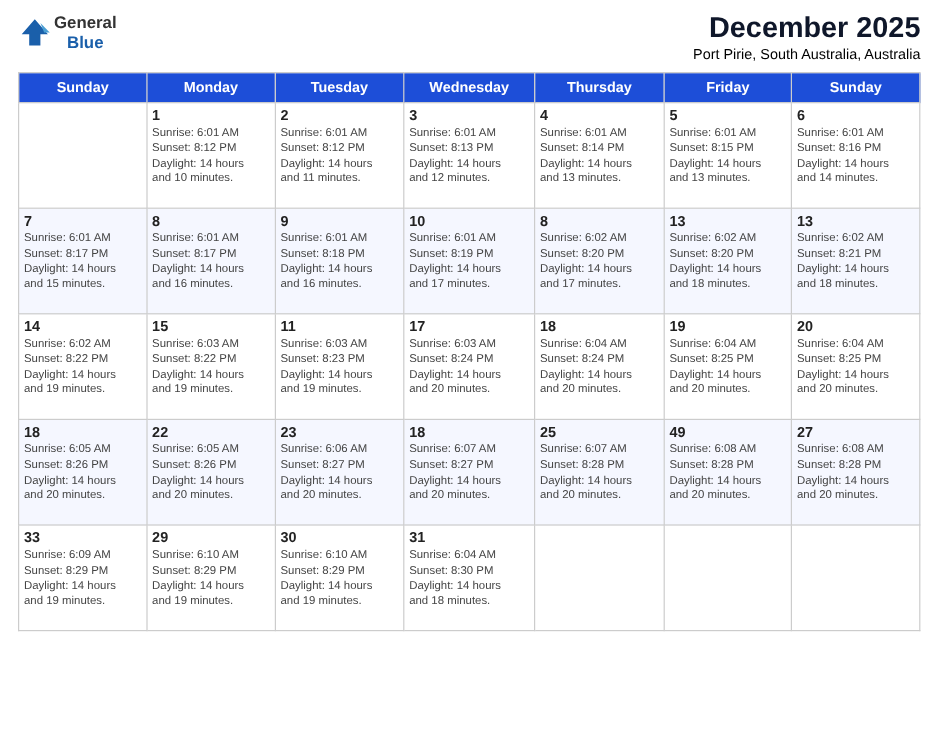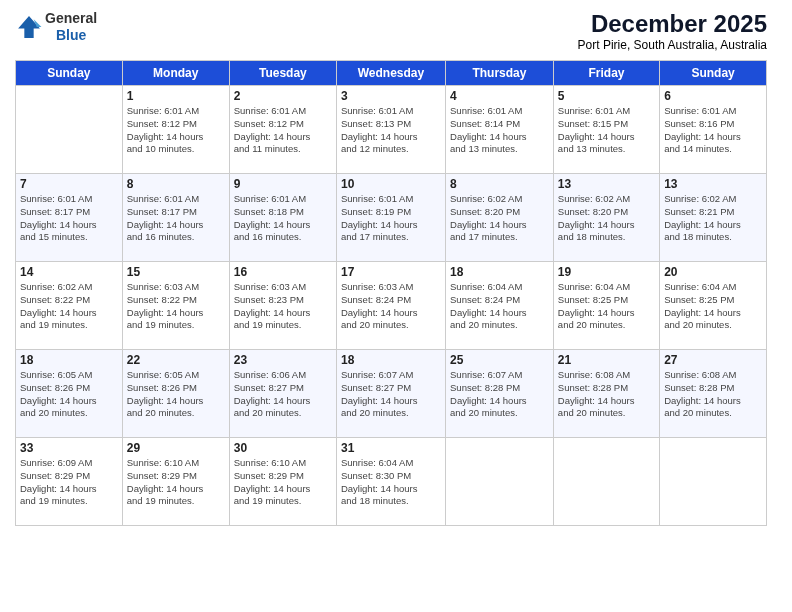--- a/index.html
+++ b/index.html
@@ -226,21 +226,21 @@
 and 19 minutes.</div>
           </td>
           <td>
             <span class="day-num">15</span>
             <div class="day-info" style="white-space: pre-line;">Sunrise: 6:03 AM
 Sunset: 8:22 PM
 Daylight: 14 hours
 and 19 minutes.</div>
           </td>
           <td>
-            <span class="day-num">16</span>
+            <span class="day-num">11</span>
             <div class="day-info" style="white-space: pre-line;">Sunrise: 6:03 AM
 Sunset: 8:23 PM
 Daylight: 14 hours
 and 19 minutes.</div>
           </td>
           <td>
             <span class="day-num">17</span>
             <div class="day-info" style="white-space: pre-line;">Sunrise: 6:03 AM
 Sunset: 8:24 PM
 Daylight: 14 hours
@@ -298,21 +298,21 @@
 and 20 minutes.</div>
           </td>
           <td>
             <span class="day-num">25</span>
             <div class="day-info" style="white-space: pre-line;">Sunrise: 6:07 AM
 Sunset: 8:28 PM
 Daylight: 14 hours
 and 20 minutes.</div>
           </td>
           <td>
-            <span class="day-num">21</span>
+            <span class="day-num">49</span>
             <div class="day-info" style="white-space: pre-line;">Sunrise: 6:08 AM
 Sunset: 8:28 PM
 Daylight: 14 hours
 and 20 minutes.</div>
           </td>
           <td>
             <span class="day-num">27</span>
             <div class="day-info" style="white-space: pre-line;">Sunrise: 6:08 AM
 Sunset: 8:28 PM
 Daylight: 14 hours

